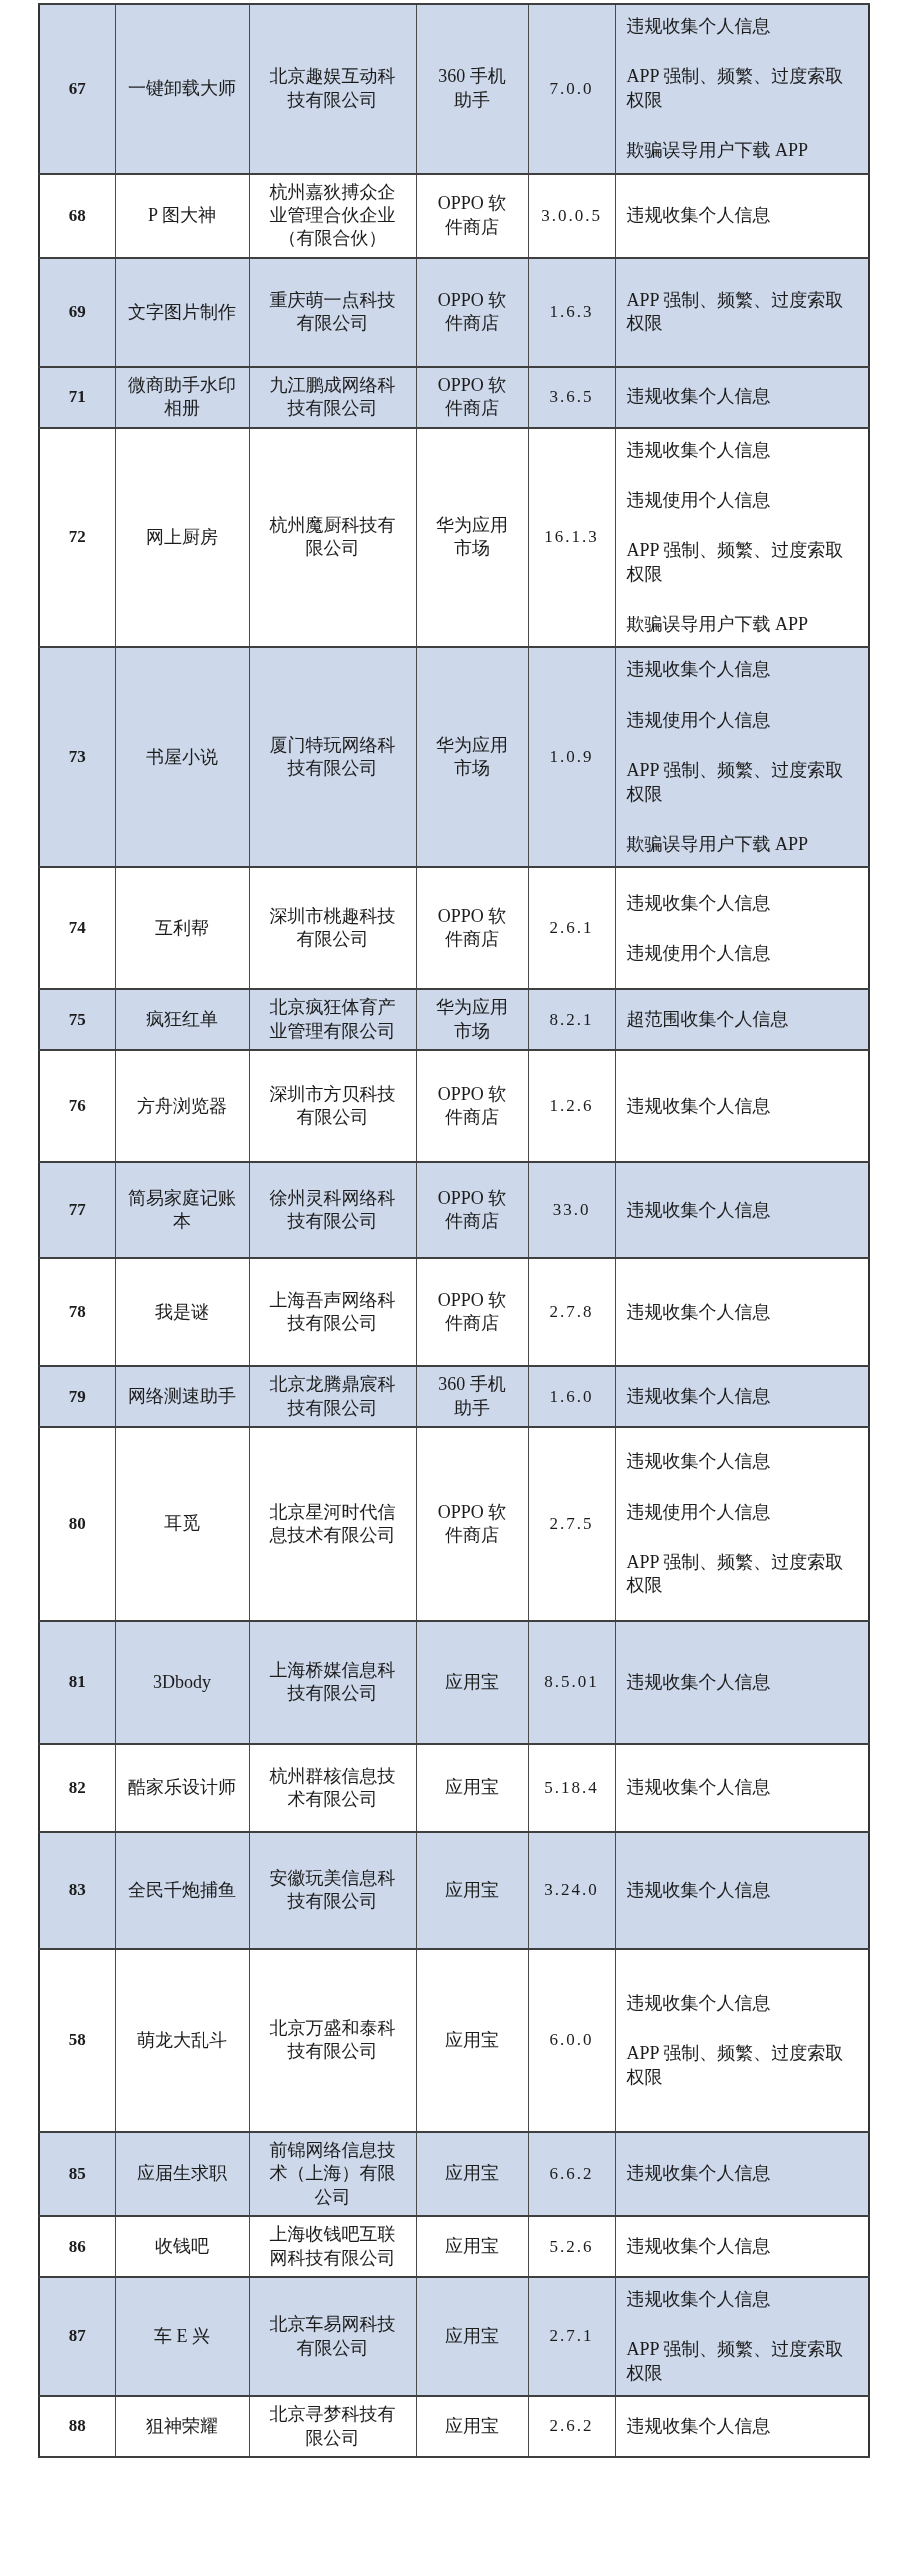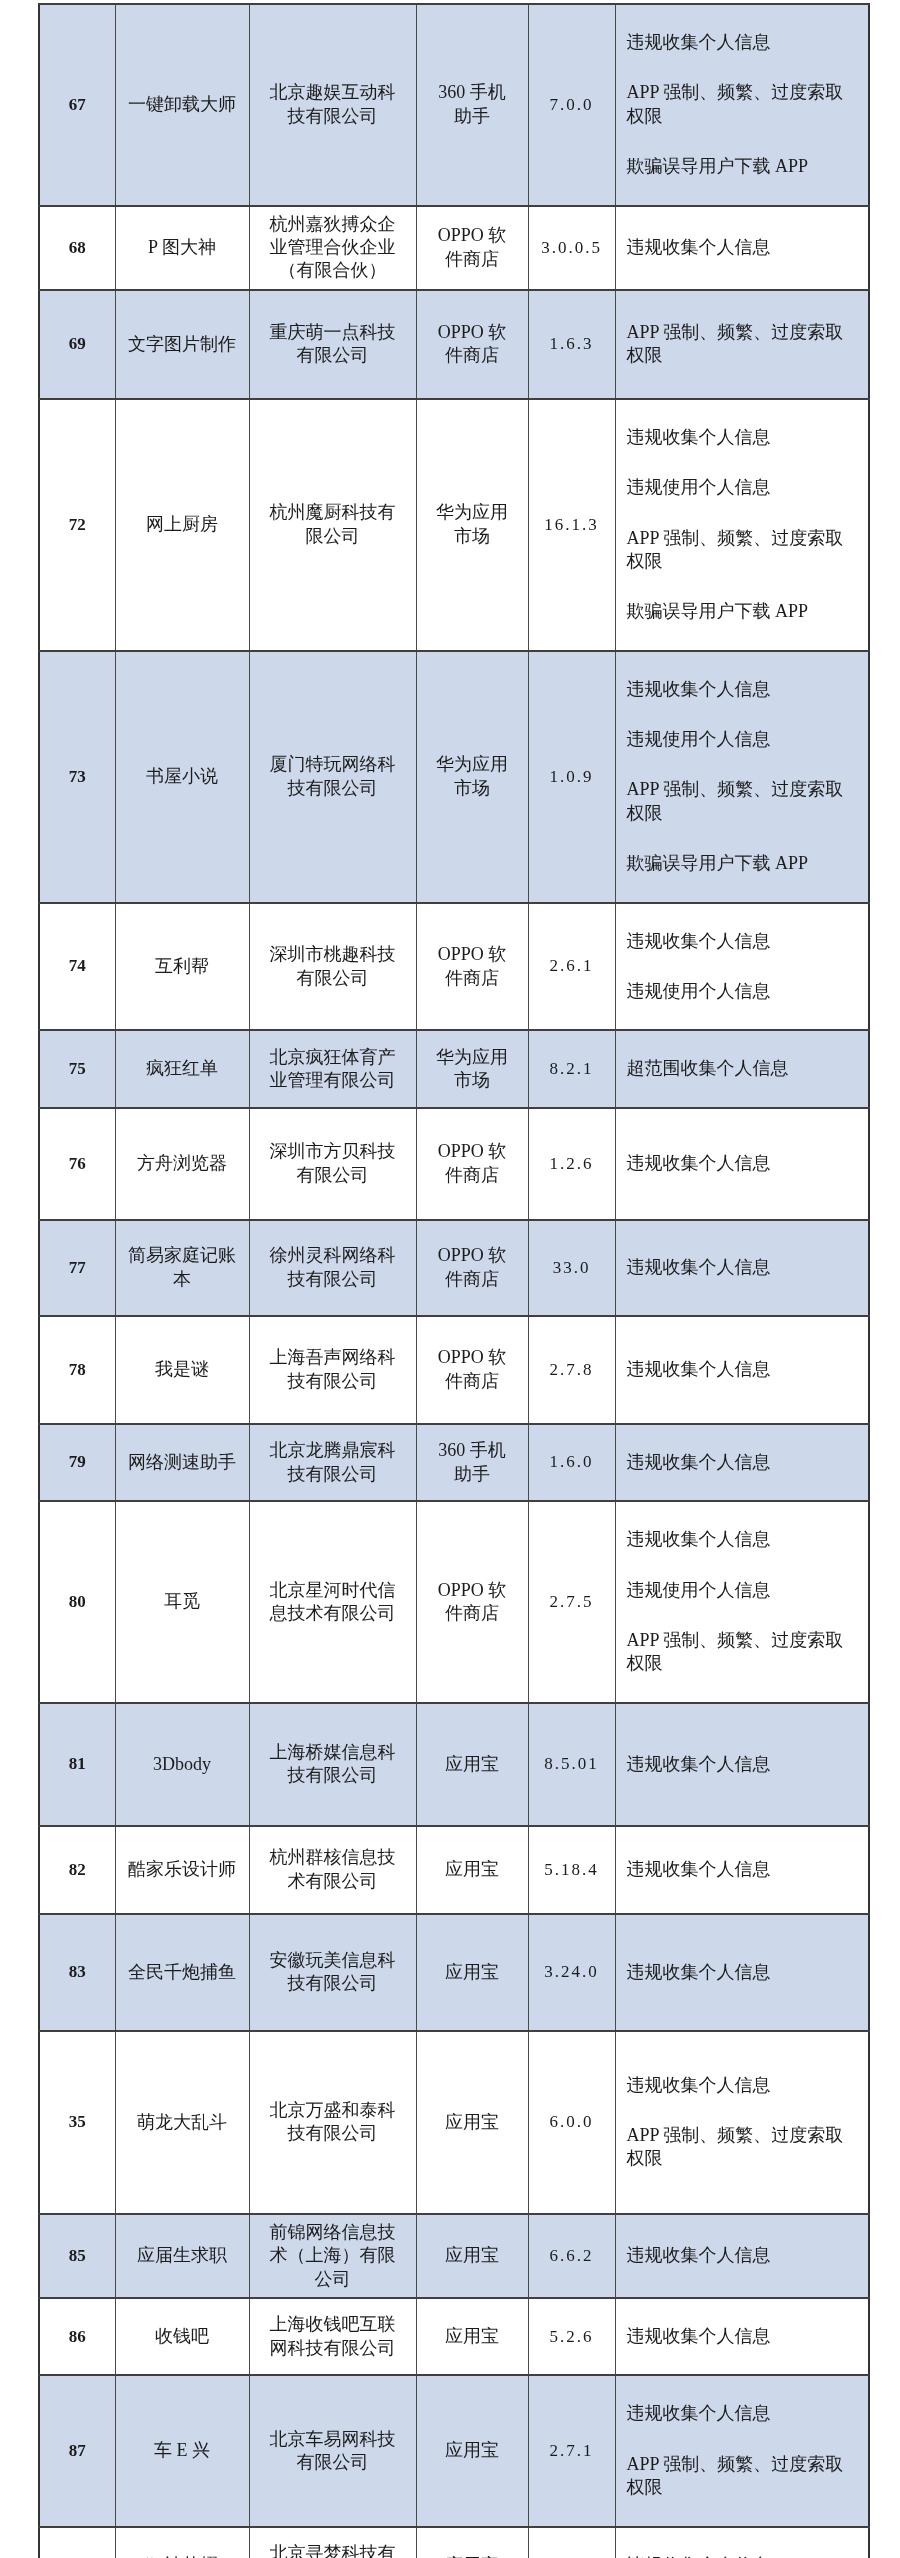--- a/index.html
+++ b/index.html
@@ -48,21 +48,21 @@
   }
   td.cell-company { padding: 6px 12px; }
   td.cell-store   { padding: 6px 14px; }
   td.cell-version {
     font-size: 17px;
     letter-spacing: 2px;
     padding: 6px 4px;
   }
   td.cell-viol {
     text-align: left;
-    padding: 26px 11px;
+    padding: 10px 11px;
   }
   .viol-item { line-height: 1.3; }
   .viol-item + .viol-item { margin-top: 27px; }
 </style>
 </head>
 <body>
 
 <div class="page">
   <table class="app-table">
     <colgroup>
@@ -105,20 +105,32 @@
     <td class="cell-app"><span>文字图片制作</span></td>
     <td class="cell-company"><span>重庆萌一点科技有限公司</span></td>
     <td class="cell-store"><span>OPPO 软件商店</span></td>
     <td class="cell-version"><span>1.6.3</span></td>
     <td class="cell-viol">
       <div>
               <div class="viol-item">APP 强制、频繁、过度索取权限</div>
             </div>
     </td>
   </tr>
+        <tr class="alt" style="height: 49px;">
+    <td class="cell-idx"><span>71</span></td>
+    <td class="cell-app"><span>微商助手水印相册</span></td>
+    <td class="cell-company"><span>九江鹏成网络科技有限公司</span></td>
+    <td class="cell-store"><span>OPPO 软件商店</span></td>
+    <td class="cell-version"><span>3.6.5</span></td>
+    <td class="cell-viol">
+      <div>
+              <div class="viol-item">违规收集个人信息</div>
+            </div>
+    </td>
+  </tr>
         <tr style="height: 200px;">
     <td class="cell-idx"><span>72</span></td>
     <td class="cell-app"><span>网上厨房</span></td>
     <td class="cell-company"><span>杭州魔厨科技有限公司</span></td>
     <td class="cell-store"><span>华为应用市场</span></td>
     <td class="cell-version"><span>16.1.3</span></td>
     <td class="cell-viol">
       <div>
               <div class="viol-item">违规收集个人信息</div>
               <div class="viol-item">违规使用个人信息</div>
@@ -259,21 +271,21 @@
     <td class="cell-company"><span>安徽玩美信息科技有限公司</span></td>
     <td class="cell-store"><span>应用宝</span></td>
     <td class="cell-version"><span>3.24.0</span></td>
     <td class="cell-viol">
       <div>
               <div class="viol-item">违规收集个人信息</div>
             </div>
     </td>
   </tr>
         <tr style="height: 183px;">
-    <td class="cell-idx"><span>35</span></td>
+    <td class="cell-idx"><span>58</span></td>
     <td class="cell-app"><span>萌龙大乱斗</span></td>
     <td class="cell-company"><span>北京万盛和泰科技有限公司</span></td>
     <td class="cell-store"><span>应用宝</span></td>
     <td class="cell-version"><span>6.0.0</span></td>
     <td class="cell-viol">
       <div>
               <div class="viol-item">违规收集个人信息</div>
               <div class="viol-item">APP 强制、频繁、过度索取权限</div>
             </div>
     </td>

